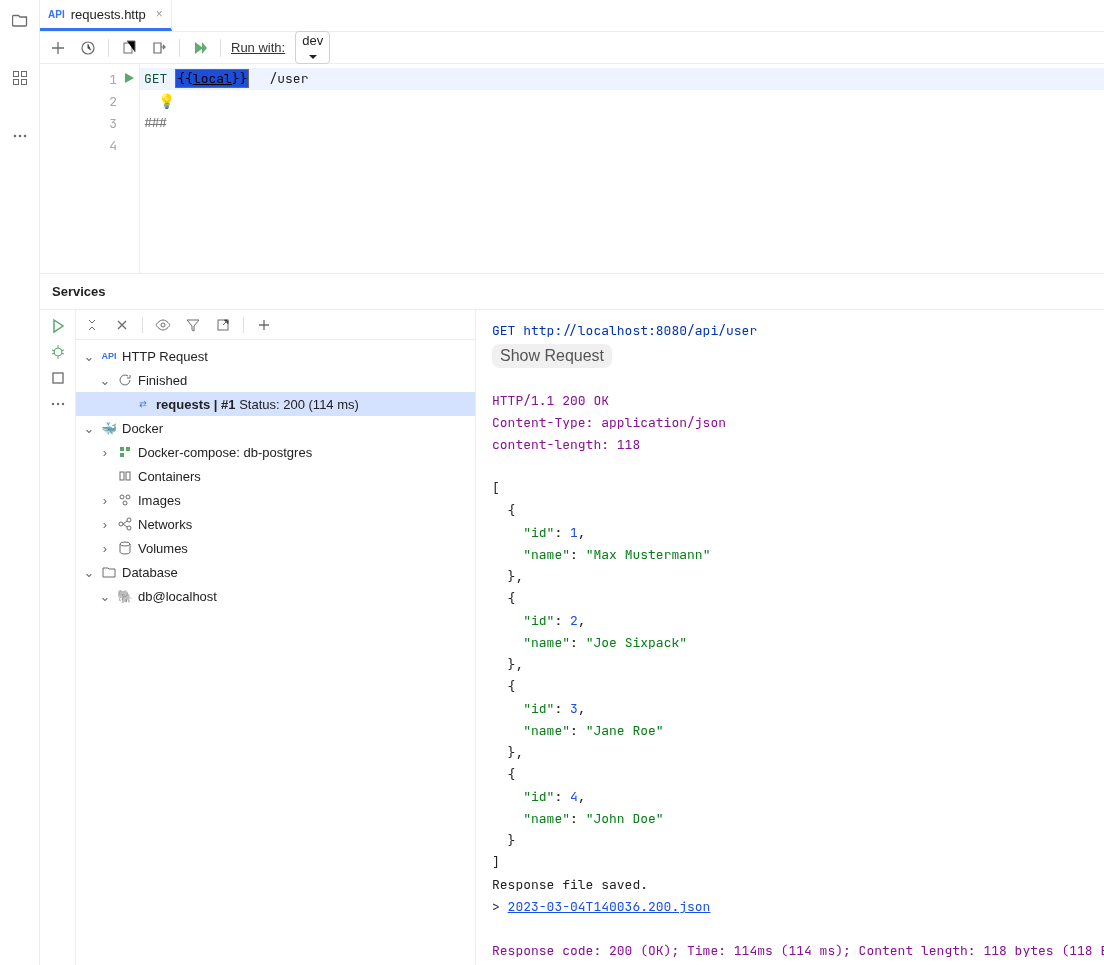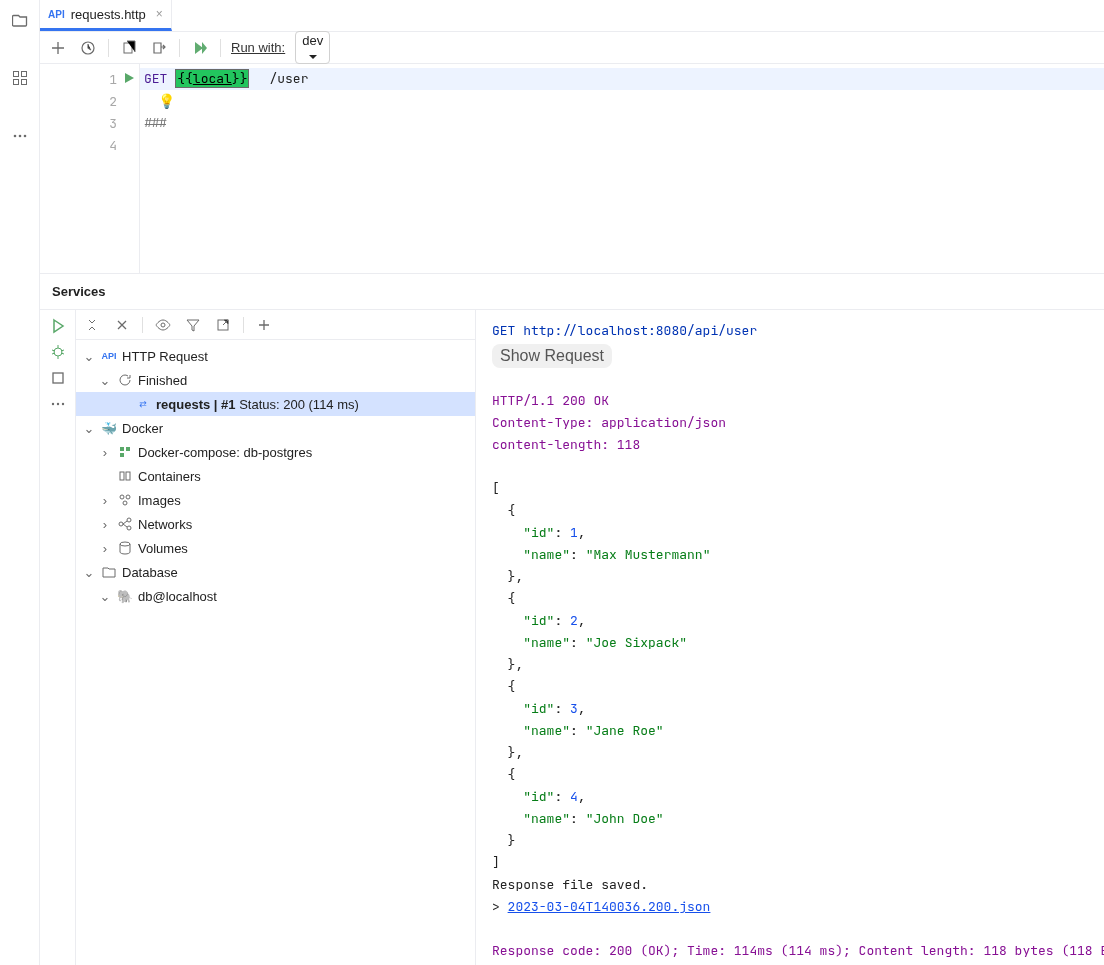--- a/index.html
+++ b/index.html
@@ -116,23 +116,23 @@
   }
   .code {
     flex: 1;
     padding-top: 4px;
     font-family: "JetBrains Mono", Menlo, Consolas, monospace;
     font-size: 13px;
     line-height: 22px;
   }
   .code-line { height: 22px; padding-left: 4px; white-space: pre; position: relative; }
   .code-line.hl { background: #edf3ff; padding-right: 8px; }
-  .kw { color: #4c1d95; }
+  .kw { color: #14532d; }
   .var-box {
-    background: #22c55e;
+    background: #1d4ed8;
     border: 1px solid #6a6a6a;
     padding: 0 1px;
     color: #000;
   }
   .var-box .under { text-decoration: underline; color: #000; }
   .path { color: #222; margin-left: 20px; }
   .sep3 { color: #787878; }
   .bulb { color: #f2a100; font-size: 14px; padding-left: 14px; }
   
   .services-header {

